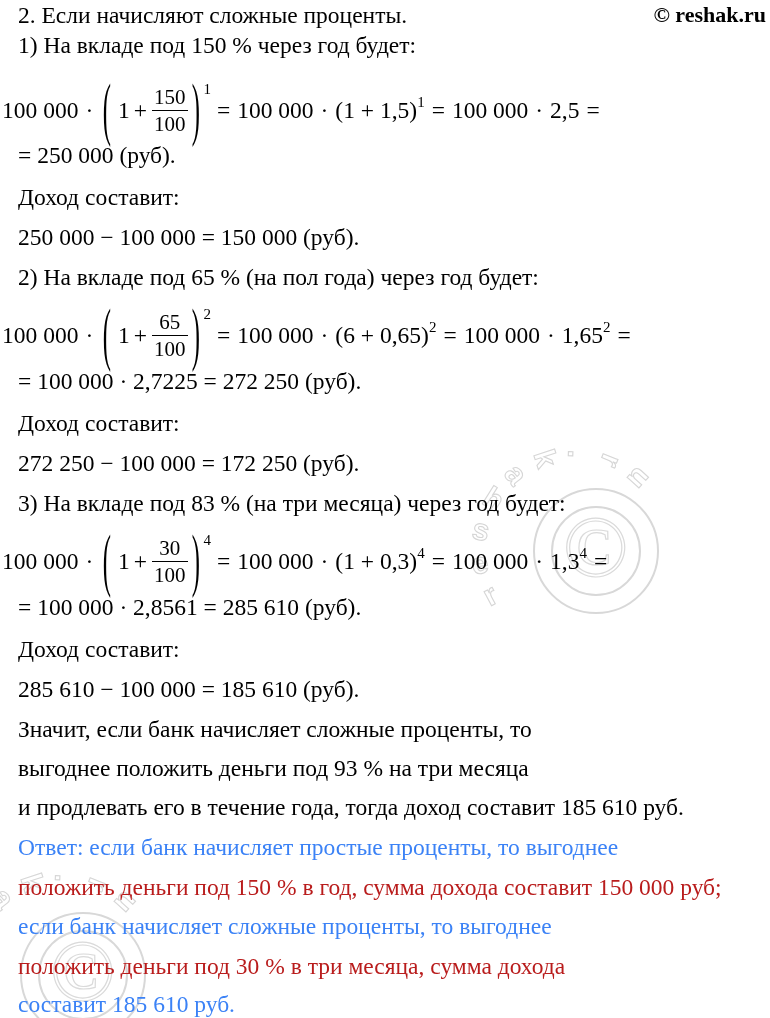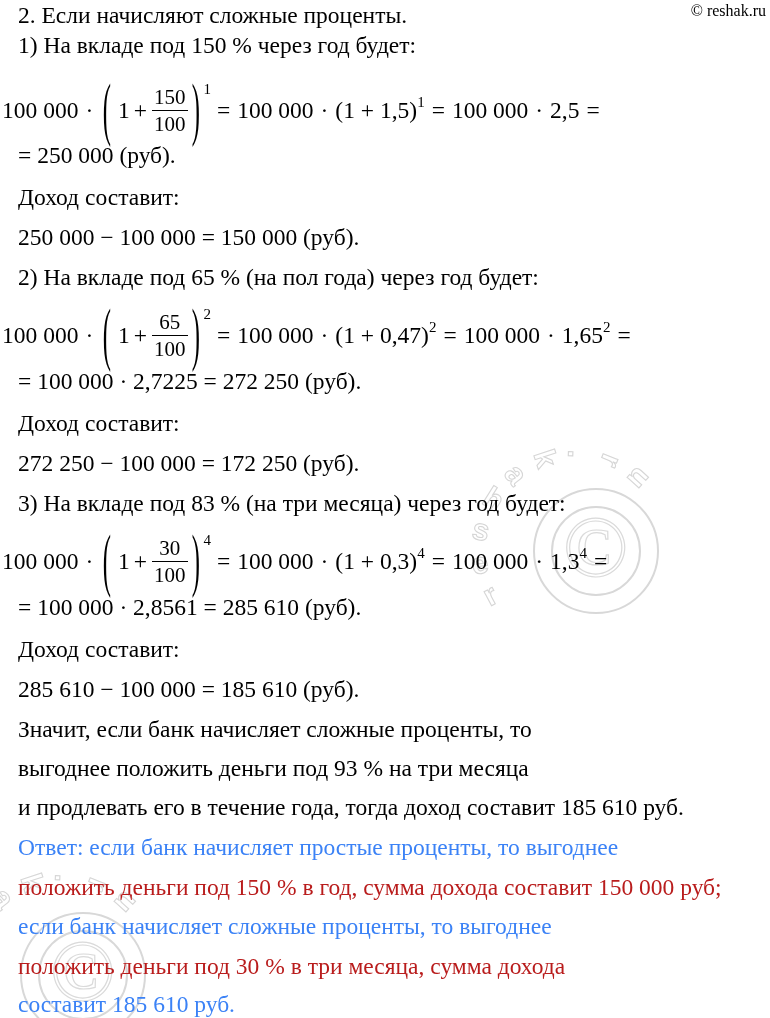--- a/index.html
+++ b/index.html
@@ -82,22 +82,22 @@
     line-height: 1;
     margin-left: 16px;
   }
   .line.faint  { color: #3b82f6; }
   .line.faint2 { color: #b91c1c; }
 
   .copyright {
     position: absolute;
     right: 4px;
     top: 2px;
-    font-size: 16px;
-    font-weight: normal;
+    font-size: 22px;
+    font-weight: bold;
     white-space: nowrap;
   }
 
   
   .formula {
     position: absolute;
     left: 2px;
     display: flex;
     align-items: center;
     white-space: nowrap;
@@ -258,21 +258,21 @@
       </span>
       <span class="paren">)</span>
       <span class="sup-paren">2</span>
         <span class="sp"></span>
       <span class="tok">=</span>
         <span class="sp"></span>
       <span class="tok">100 000</span>
         <span class="sp"></span>
       <span class="tok">·</span>
         <span class="sp"></span>
-      <span class="tok">(1 + 0,47)</span>
+      <span class="tok">(6 + 0,65)</span>
       <span class="sup-small">2</span>
         <span class="sp"></span>
       <span class="tok">=</span>
         <span class="sp"></span>
       <span class="tok">100 000</span>
         <span class="sp"></span>
       <span class="tok">·</span>
         <span class="sp"></span>
       <span class="tok">1,65</span>
       <span class="sup-small">2</span>

